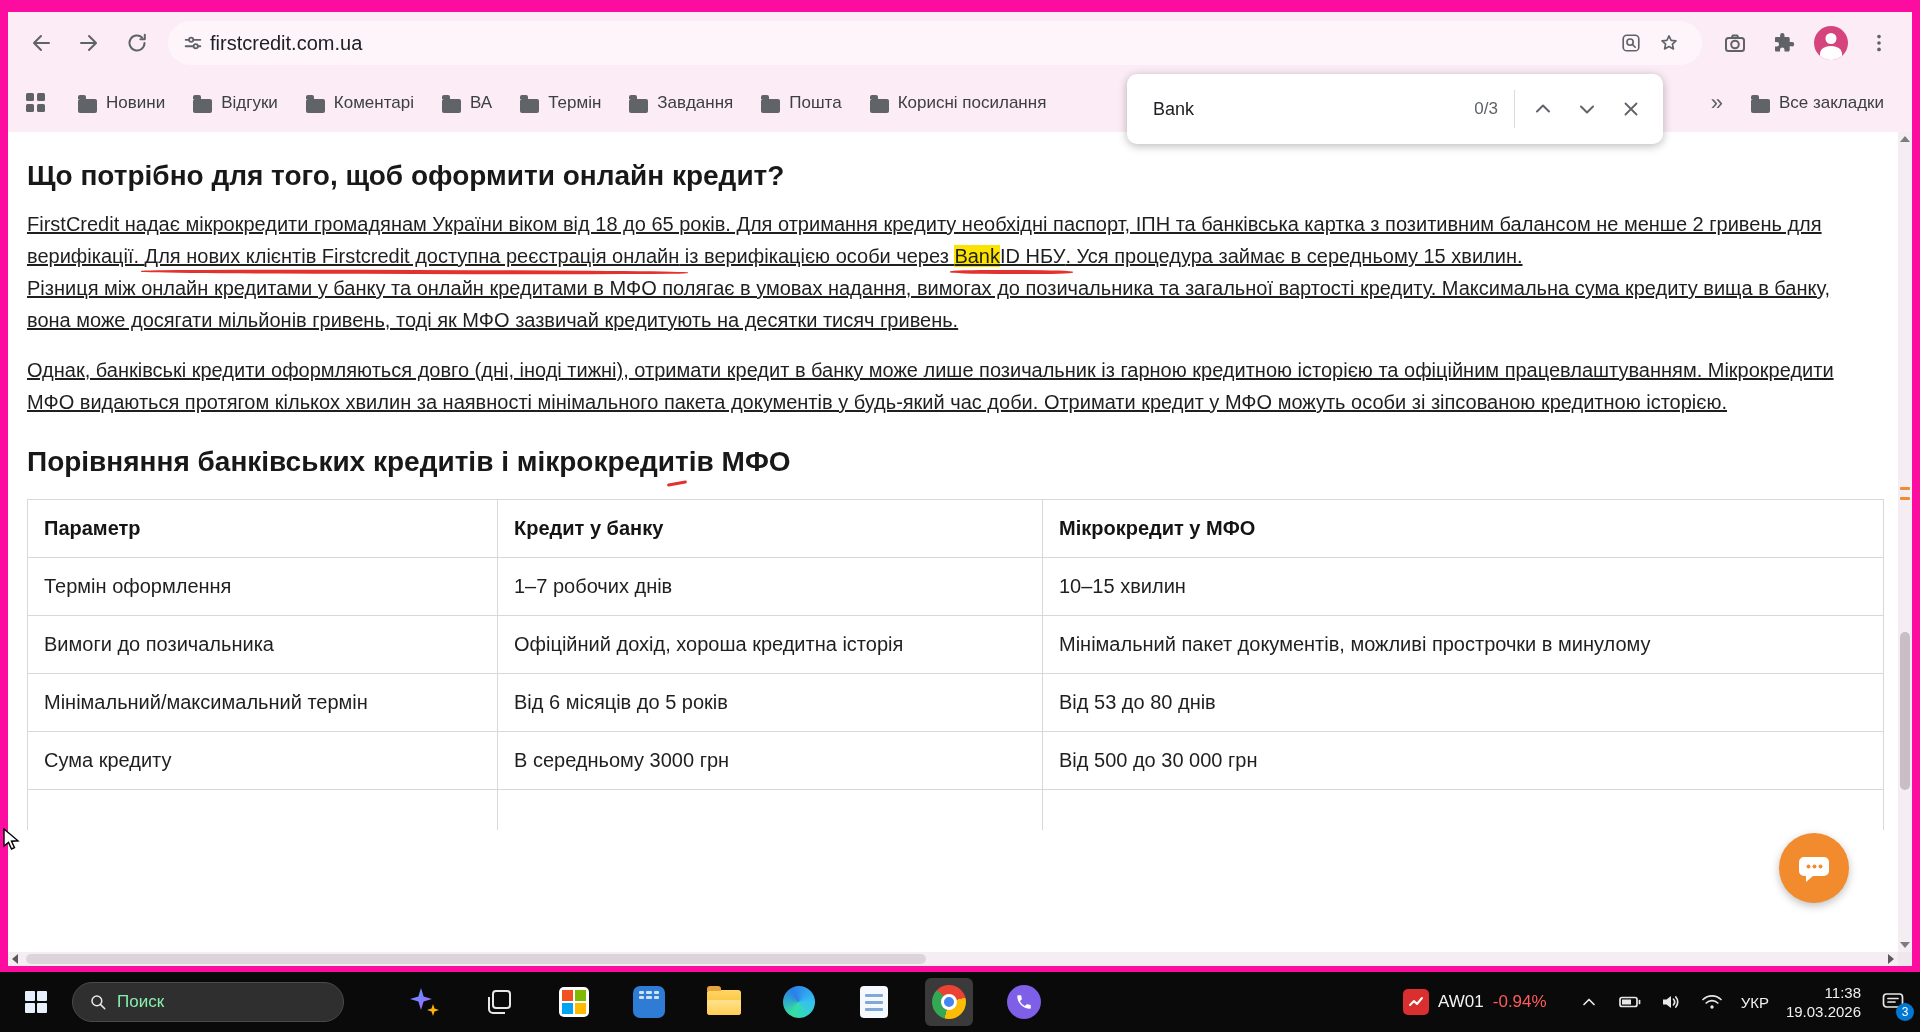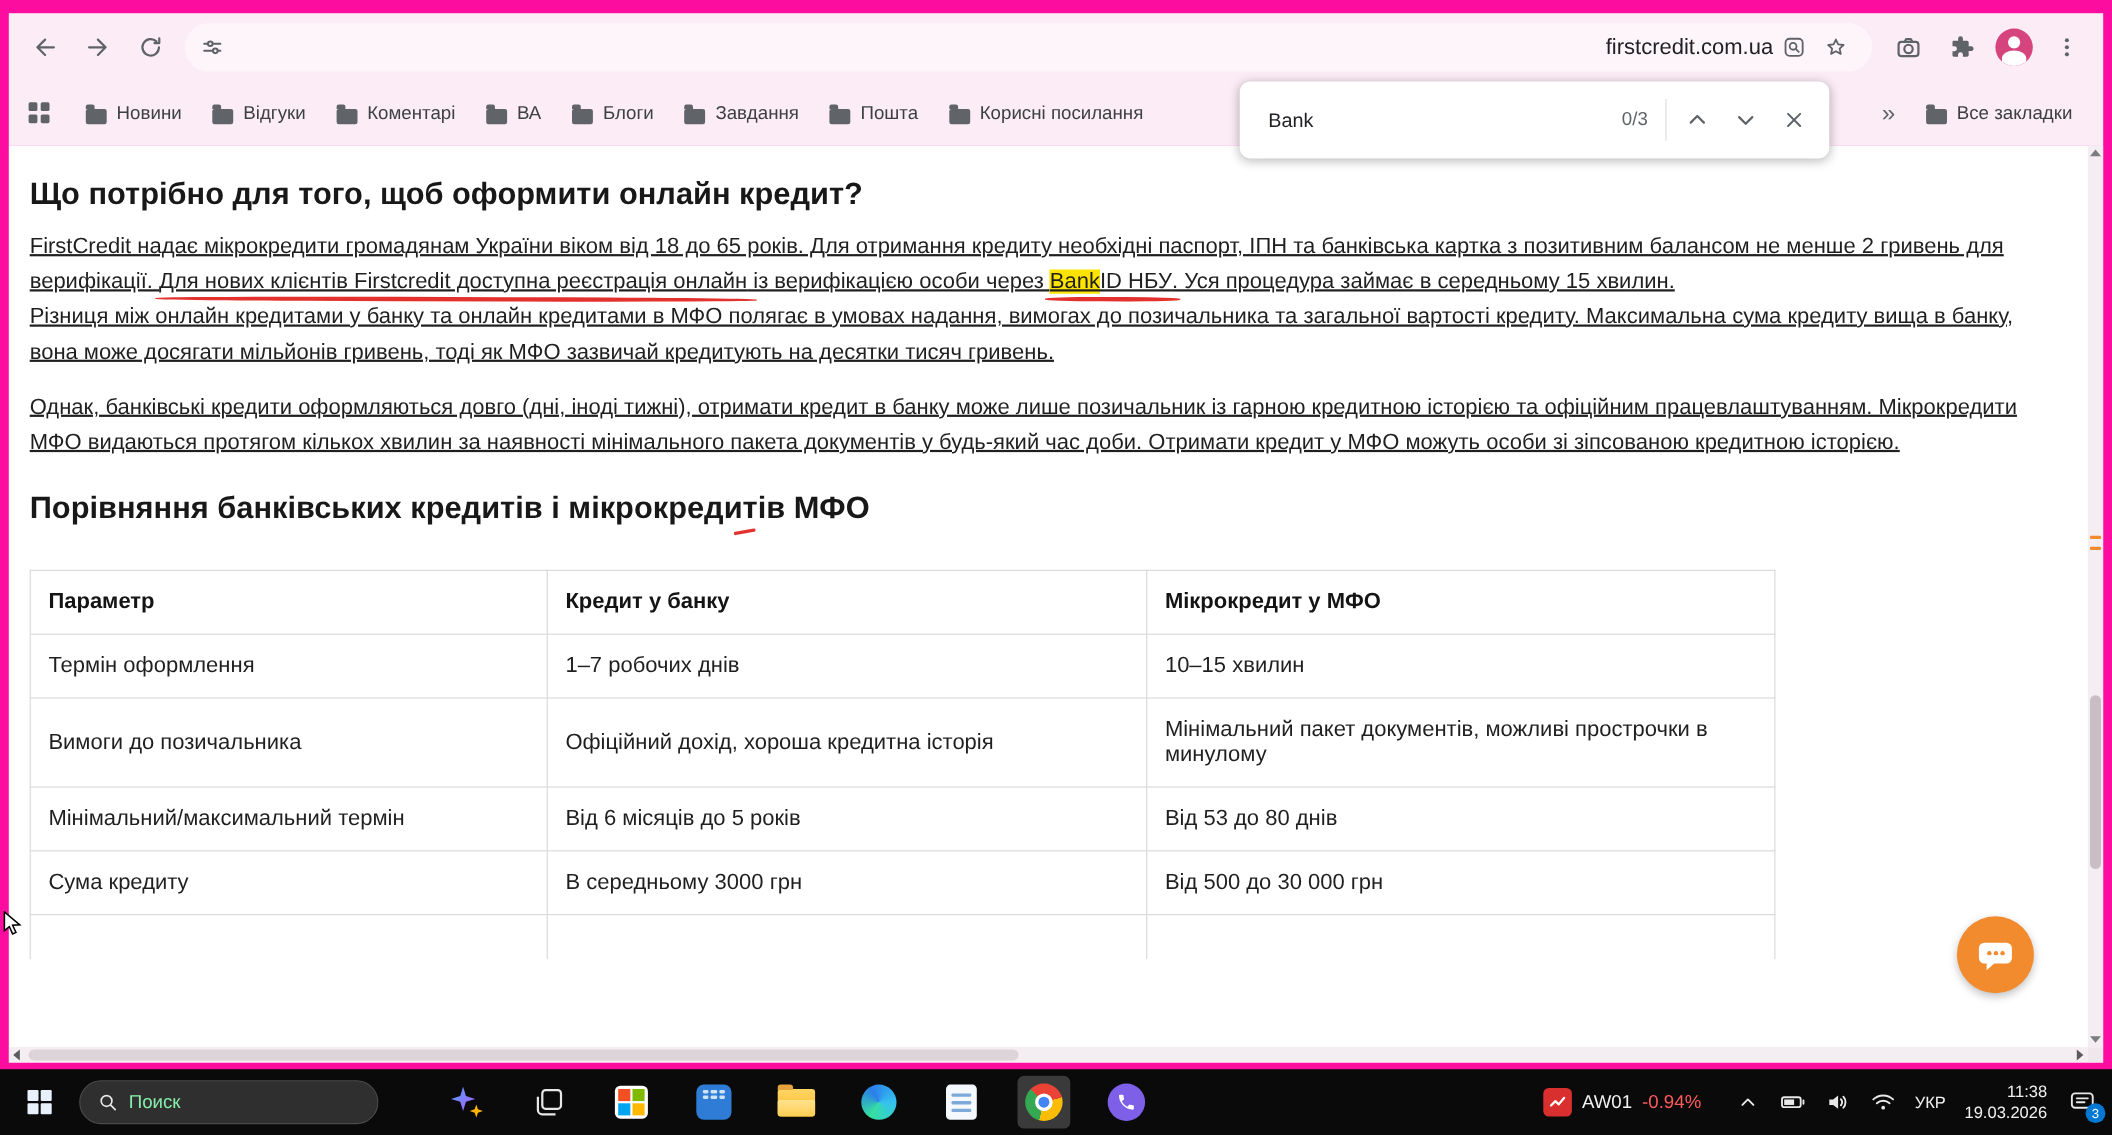--- a/index.html
+++ b/index.html
@@ -10,21 +10,21 @@
   .browser-window { position:absolute; inset:0 0 60px 0; background:#fc0da0;
     padding:12px 8px 6px 8px; display:flex; flex-direction:column; }
   .chrome-top { background:#fbecf6; }
   .toolbar { height:62px; display:flex; align-items:center; padding:0 10px; gap:2px; }
   .tool-btn { width:46px; height:46px; border:none; background:transparent; border-radius:50%;
     display:flex; align-items:center; justify-content:center; cursor:pointer; flex:none; }
   .tool-btn svg { stroke:#5f6368; fill:none; stroke-width:2; stroke-linecap:round; stroke-linejoin:round; }
 
   .omnibox { flex:1; height:44px; margin:0 8px 0 6px; background:#fef5fb; border-radius:22px;
     display:flex; align-items:center; padding:0 14px; min-width:0; }
-  .omnibox .url { font-size:20px; color:#202124; margin-left:6px; flex:1; white-space:nowrap; overflow:hidden;text-align:right; }
+  .omnibox .url { font-size:20px; color:#202124; margin-left:6px; flex:1; white-space:nowrap; overflow:hidden; }
   .omni-icon { width:38px; height:38px; display:flex; align-items:center; justify-content:center;
     border:none; background:transparent; border-radius:50%; cursor:pointer; flex:none; }
   .omni-icon svg { stroke:#5f6368; fill:none; stroke-width:1.8; stroke-linecap:round; stroke-linejoin:round; }
 
   .avatar { width:34px; height:34px; border-radius:50%; background:#d6447e; position:relative; overflow:hidden; flex:none; }
   .avatar::before { content:''; position:absolute; top:7px; left:50%; transform:translateX(-50%);
     width:11px; height:11px; border-radius:50%; background:#fff; }
   .avatar::after { content:''; position:absolute; top:20px; left:50%; transform:translateX(-50%);
     width:22px; height:14px; border-radius:50% 50% 0 0; background:#fff; }
 
@@ -52,21 +52,21 @@
   .h2-b::after { content:''; position:absolute; left:640px; bottom:-7px; width:20px; height:3px;
     background:#e3322e; border-radius:2px; transform:rotate(-10deg); }
   .p-gap { margin-top:18px !important; }
 
   .redline { position:relative; }
   .redline::after { content:''; position:absolute; left:-4px; right:-8px; bottom:-7px; height:4px;
     background:#e3322e; border-radius:40%; transform:rotate(.15deg); }
   .find-hl { background:#fde300; }
 
   
-  table.cmp { border-collapse:collapse; margin-top:40px; width:1587px; table-layout:fixed; }
+  table.cmp { border-collapse:collapse; margin-top:21px; width:1857px; table-layout:fixed; }
   table.cmp th, table.cmp td { border:1px solid #d8d8d8; text-align:left; font-size:20px;
     padding:17px 16px; color:#1f1f1f; vertical-align:middle; }
   table.cmp th { font-weight:bold; color:#141414; }
   table.cmp col.c1 { width:470px; } table.cmp col.c2 { width:545px; }
   tr.cutoff td { height:40px; border-bottom:none; }
 
   
   .vscroll { position:absolute; top:0; right:0; bottom:14px; width:14px; background:#f4edf2; }
   .vthumb { position:absolute; left:2px; right:2px; top:500px; height:158px; background:#c9bec6; border-radius:7px; }
   .arr { position:absolute; left:0; width:14px; height:14px; display:flex; align-items:center; justify-content:center; }
@@ -244,21 +244,21 @@
       <span class="bm-item">
         <i class="bm-folder"></i>
         <span class="bm-label">Коментарі</span>
       </span>
       <span class="bm-item">
         <i class="bm-folder"></i>
         <span class="bm-label">ВА</span>
       </span>
       <span class="bm-item">
         <i class="bm-folder"></i>
-        <span class="bm-label">Блоги</span>
+        <span class="bm-label">Термін</span>
       </span>
       <span class="bm-item">
         <i class="bm-folder"></i>
         <span class="bm-label">Завдання</span>
       </span>
       <span class="bm-item">
         <i class="bm-folder"></i>
         <span class="bm-label">Пошта</span>
       </span>
       <span class="bm-item">

